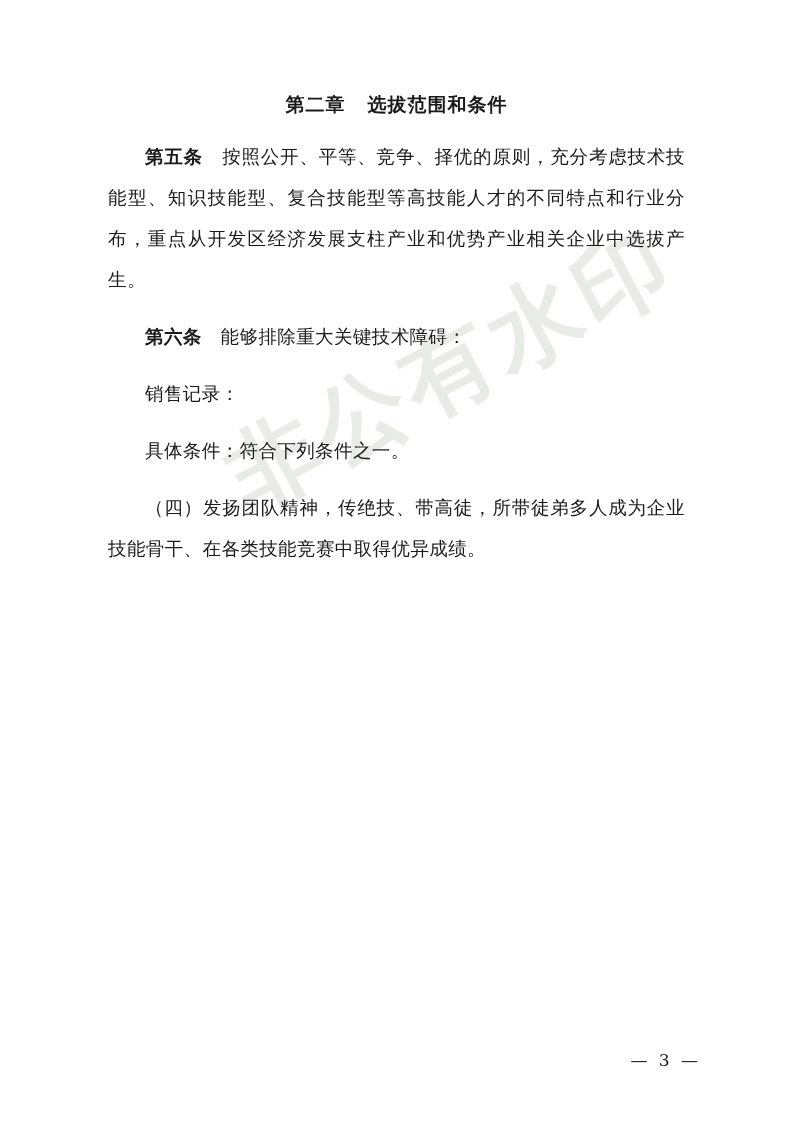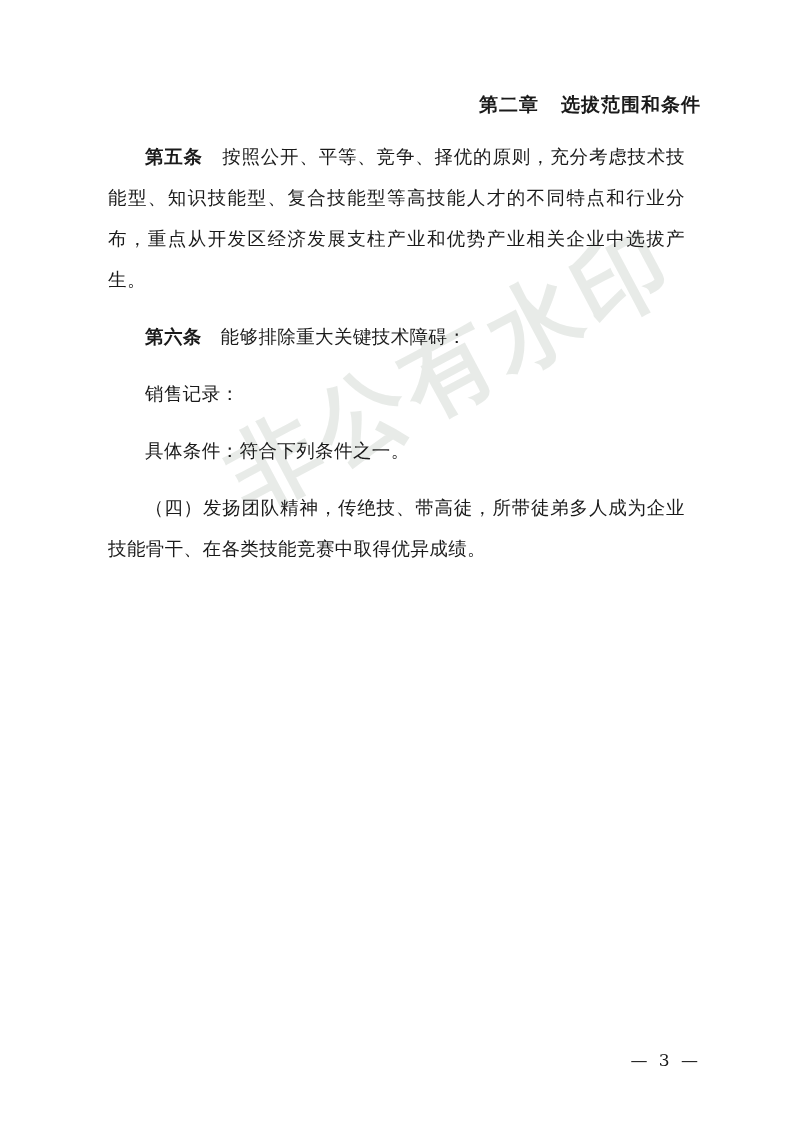--- a/index.html
+++ b/index.html
@@ -44,21 +44,21 @@
     transform-origin: left top;
     white-space: nowrap;
   }
   .content {
     position: relative;
     z-index: 1;
   }
   h1.chapter-title {
     font-size: 19px;
     font-weight: 700;
-    text-align: right;
+    text-align: center;
     margin: 0 0 18px 0;
     letter-spacing: 1px;
     font-family: "DejaVu Serif", serif;
   }
   .chapter-title .gap {
     display: inline-block;
     width: 22px;
   }
   p.para {
     font-size: 18.5px;

